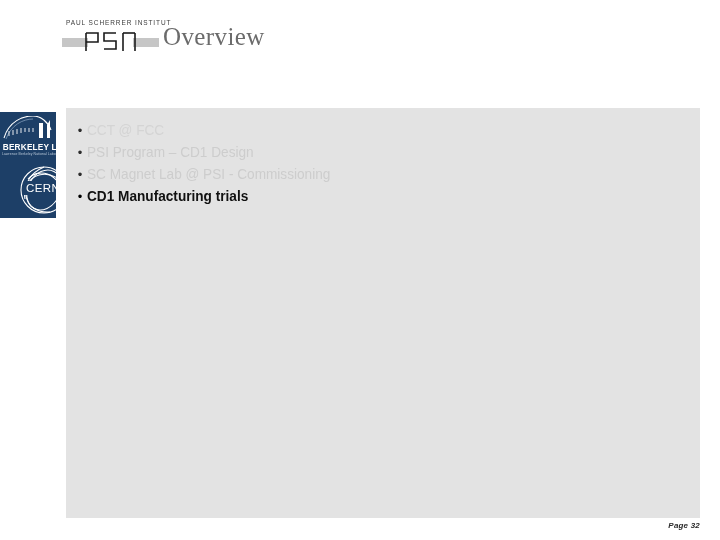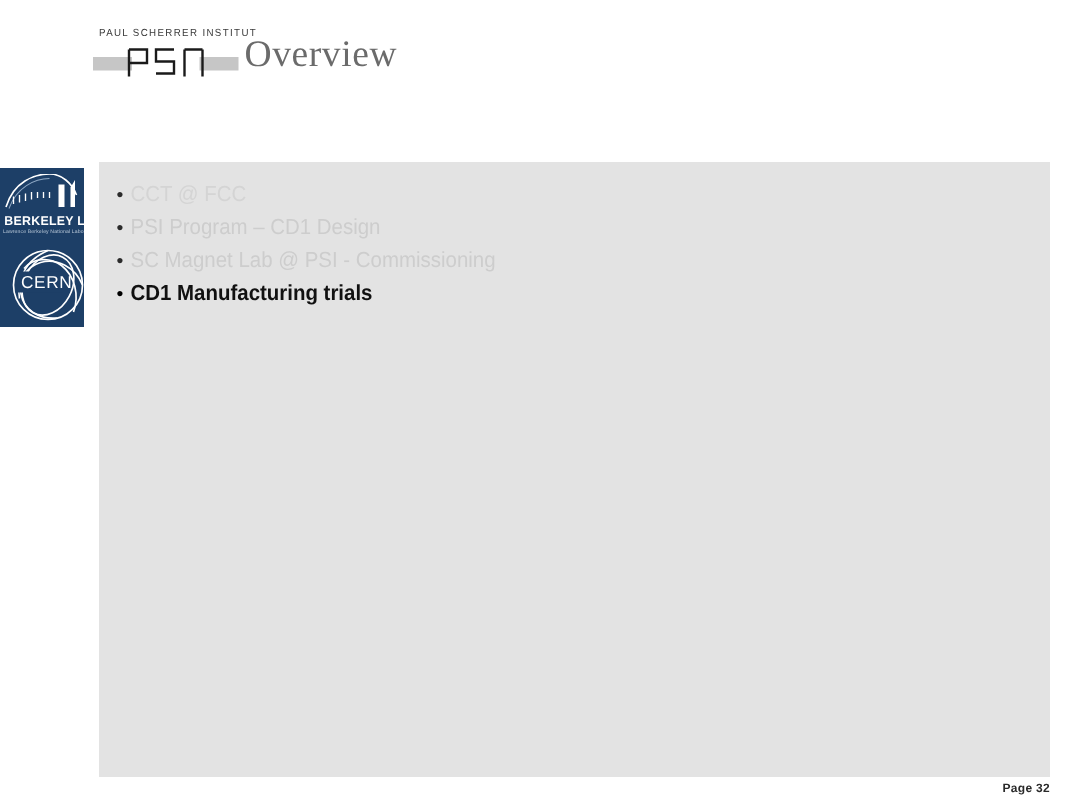--- a/index.html
+++ b/index.html
@@ -104,21 +104,21 @@
     width:52px;
     text-align:center;
     font-family:"Liberation Sans", sans-serif;
     font-size:3.4px;
     color:#b9c8d8;
     letter-spacing:0.1px;
     white-space:nowrap;
   }
   .cern-logo {
     position:absolute;
-    left:4px; top:52px;
+    left:16px; top:52px;
     width:76px; height:54px;
     overflow:hidden;
   }
 
   
   .content {
     position:absolute;
     left:66px; top:108px;
     width:634px; height:410px;
     background:#e3e3e3;
@@ -160,20 +160,21 @@
   
   .page-number {
     position:absolute;
     right:20px; top:521px;
     font-family:"Liberation Sans", sans-serif;
     font-size:8px;
     font-weight:bold;
     color:#2a2a2a;
     letter-spacing:0.2px;
     white-space:nowrap;
+    font-style:italic;
   }
 </style>
 </head>
 <body>
 
 <div class="slide">
 
   <div class="header">
 
     <div class="psi-logo">

